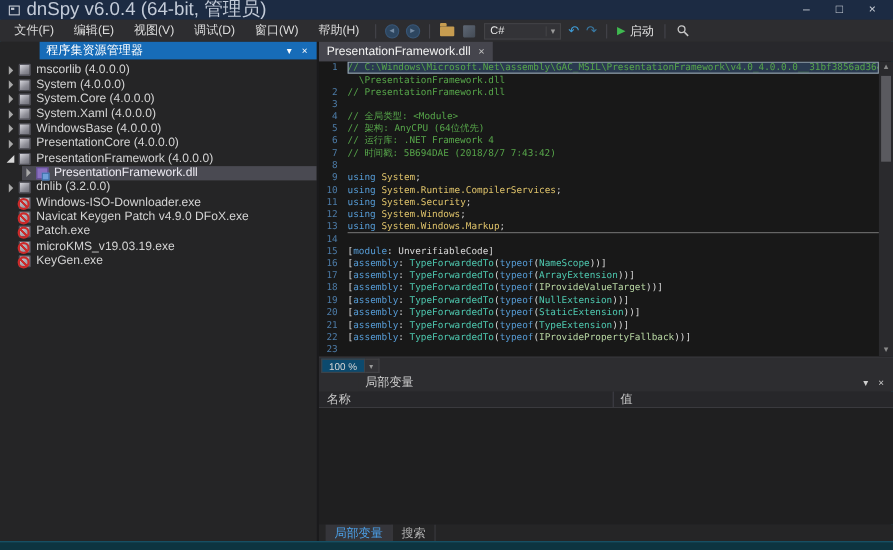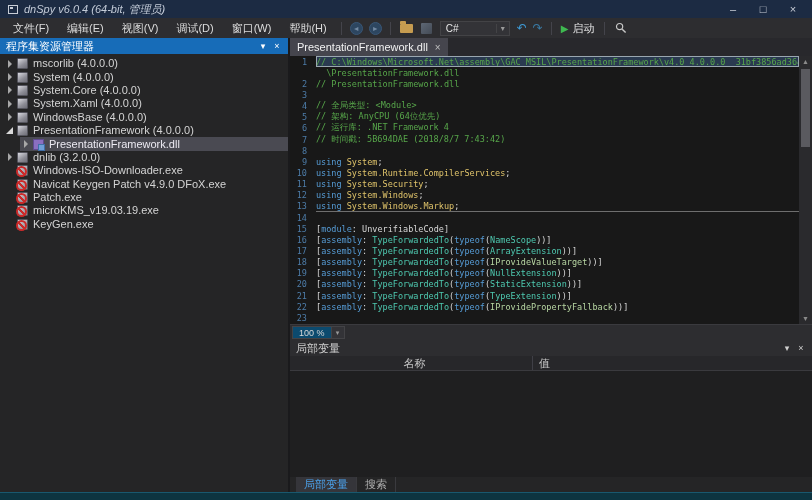--- a/index.html
+++ b/index.html
@@ -6,21 +6,21 @@
   html,body { background:#000; }
   body { font-family:"Liberation Sans","DejaVu Sans",sans-serif; }
   .window { position:relative; width:812px; height:500px; background:#2d2d30; overflow:hidden;
             box-shadow: inset 1px 0 0 #155a72, inset -2px 0 0 #155a72; }
 
   
   .titlebar { position:absolute; top:0; left:0; right:0; height:18px; background:#1c2b43;
               display:flex; align-items:center; padding:0 4px; }
   .app-icon { width:10px; height:9px; border:1px solid #c8cdd6; margin:0 6px 0 4px; position:relative; flex:none; }
   .app-icon::before { content:""; position:absolute; left:1px; top:1px; width:3px; height:2px; background:#c8cdd6; }
-  .title-text { color:#c3cbd8; font-size:11px; line-height:18px;font-style:italic; }
+  .title-text { color:#c3cbd8; font-size:17px; line-height:18px; }
   .win-controls { margin-left:auto; display:flex; }
   .win-btn { width:30px; height:18px; color:#c8cdd6; font-size:11px; display:flex; align-items:center; justify-content:center; cursor:default; }
 
   
   .menubar { position:absolute; top:18px; left:0; right:0; height:20px; background:#2d2d30;
              display:flex; align-items:center; font-size:11px; color:#dcdcdc; padding-left:4px; }
   .menu-item { padding:0 9px; line-height:20px; }
   .tb-sep { width:1px; height:13px; background:#44444b; margin:0 5px; flex:none; }
   .nav-circle { width:13px; height:13px; border-radius:50%; background:#2e4f71; border:1px solid #3c648e;
                 display:flex; align-items:center; justify-content:center; color:#8aa8c8; font-size:7px; margin:0 3px; opacity:.75; flex:none; }
@@ -37,21 +37,21 @@
   .play-glyph { color:#3fb950; font-size:10px; margin-right:4px; }
   .start-label { color:#e4e4e4; font-size:11px; }
   .search-tb { padding:0 5px; display:flex; align-items:center; }
 
   
   .main { position:absolute; top:38px; left:0; right:0; bottom:8px; display:flex; }
   .bottomstrip { position:absolute; bottom:0; left:0; right:0; height:8px; background:#0d3440; border-top:1px solid #19586e; }
 
   
   .left-panel { width:288px; flex:none; display:flex; flex-direction:column; background:#252526; }
-  .panel-header { height:16px; flex:none; display:flex; align-items:center; font-size:11px; padding:0 4px 0 6px; }
+  .panel-header { height:16px; flex:none; display:flex; align-items:center; font-size:11px; padding:0 4px 0 6px;margin-left:36px; }
   .panel-header.blue { background:#176cb8; color:#fff; }
   .panel-header.dark { background:#2d2d30; color:#cfcfcf; }
   .ph-title { flex:1; line-height:16px; white-space:nowrap; overflow:hidden; }
   .ph-btn { width:14px; text-align:center; color:inherit; font-size:9px; }
   .tree { flex:1; overflow:hidden; padding-top:3px; }
   .titem { height:13.4px; display:flex; align-items:center; font-size:11px; color:#d4d4d4; white-space:nowrap; }
   .titem .pad { flex:none; }
   .titem .hl { flex:1; display:flex; align-items:center; height:100%;text-align:center; }
   .titem .hl.sel { background:#4a4a52; color:#eceaf2; }
   .exp { width:11px; height:11px; display:inline-flex; align-items:center; justify-content:center; flex:none; }
@@ -90,21 +90,21 @@
   .vs-thumb { position:absolute; top:2px; left:0; width:9px; height:78px; background:#5a5a5f; }
 
   .zoombar { height:16px; flex:none; background:#2d2d30; border-top:1px solid #3a3a3e; display:flex; align-items:center; padding-left:2px; }
   .zoom-box { height:13px; background:#0c4a6e; border:1px solid #434346; color:#d8d8d8; font-size:9px;
               display:flex; align-items:center; padding:0 6px; }
   .zoom-caret { height:13px; width:13px; background:#333337; border:1px solid #434346; border-left:none; color:#9a9a9a;
                 font-size:7px; display:flex; align-items:center; justify-content:center; }
 
   .locals { flex:1; display:flex; flex-direction:column; min-height:0; }
   .cols { height:15px; flex:none; background:#27272a; border-bottom:1px solid #3a3a3e; display:flex; font-size:11px; color:#c8c8c8; }
-  .col1 { width:243px; flex:none; border-right:1px solid #3f3f46; padding-left:7px; line-height:15px;text-align:center; }
+  .col1 { width:268px; flex:none; border-right:1px solid #3f3f46; padding-left:7px; line-height:15px; }
   .col2 { flex:1; padding-left:6px; line-height:15px; }
   .locals-body { flex:1; background:#1f1f20; }
   .bottom-tabs { height:15px; flex:none; background:#252526; display:flex; align-items:stretch; padding-left:6px; font-size:11px; }
   .btab { padding:0 8px; display:flex; align-items:center; color:#b0b0b0; border-right:1px solid #3a3a3e; }
   .btab.active { background:#35353a; color:#4ba0e8; }
 </style>
 </head>
 <body>
 
 <div class="window">
@@ -199,20 +199,28 @@
             <span class="pad" style="width: 4px;"></span>
             <span class="hl">
               <span class="exp c"></span>
               <span class="ti assembly"></span>
               <span class="tlabel">WindowsBase (4.0.0.0)</span>
             </span>
           </div>
           <div class="titem">
             <span class="pad" style="width: 4px;"></span>
             <span class="hl">
+              <span class="exp c"></span>
+              <span class="ti assembly"></span>
+              <span class="tlabel">PresentationCore (4.0.0.0)</span>
+            </span>
+          </div>
+          <div class="titem">
+            <span class="pad" style="width: 4px;"></span>
+            <span class="hl">
               <span class="exp e"></span>
               <span class="ti assembly"></span>
               <span class="tlabel">PresentationFramework (4.0.0.0)</span>
             </span>
           </div>
           <div class="titem">
             <span class="pad" style="width: 20px;"></span>
             <span class="hl sel">
               <span class="exp c"></span>
               <span class="ti module"></span>

